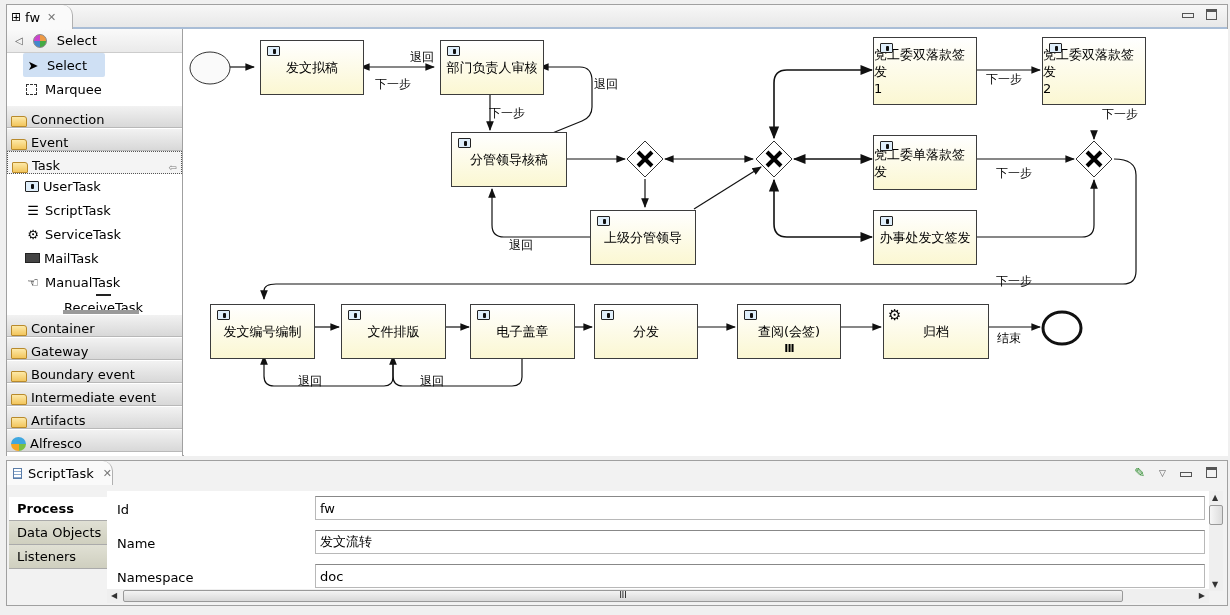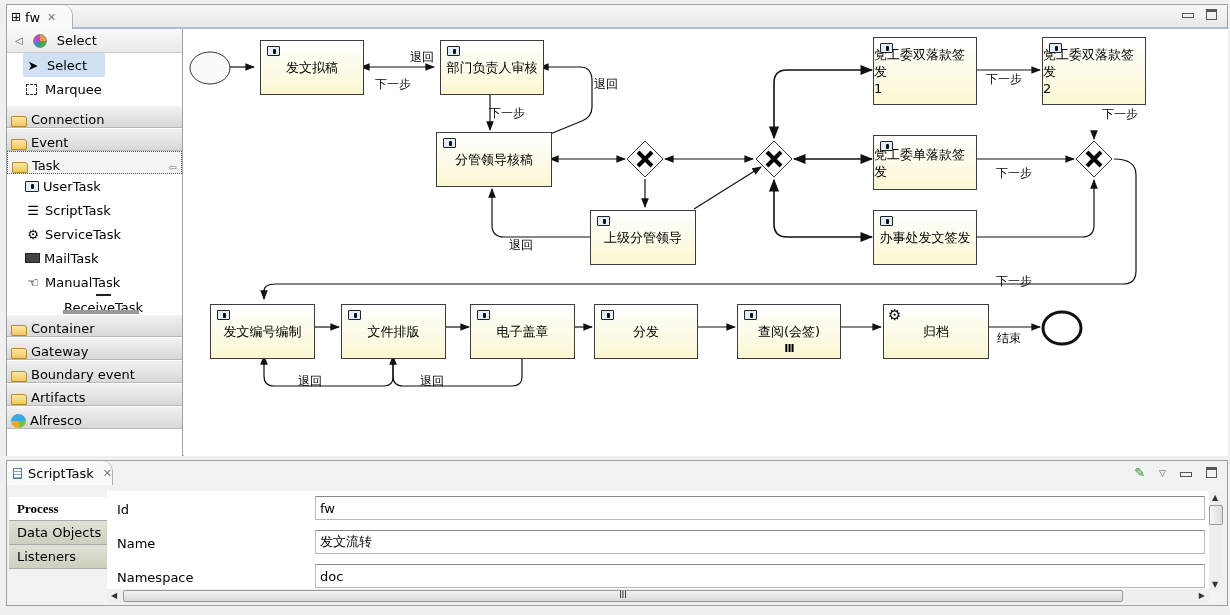--- a/index.html
+++ b/index.html
@@ -37,21 +37,21 @@
   .flow-label { position: absolute; font-size: 12px; white-space: nowrap; }
 
   .props { position: absolute; left: 6px; top: 460px; width: 1222px; height: 146px; border: 1px solid #a0a0a0; background: #f2f2f2; }
   .props-tab { position: absolute; left: 0; top: 0; height: 24px; width: 106px; background: #fafafa; border-radius: 0 10px 0 0; border-right: 1px solid #b0b0b0; display: flex; align-items: center; padding-left: 6px; gap: 6px; font-size: 13px; }
   .prop-ico { width: 13px; height: 11px; border: 1px solid #5a7ca8; background: repeating-linear-gradient(#fff 0 2px, #8aa8cc 2px 3px); }
   .props-btns { position: absolute; right: 10px; top: 4px; display: flex; gap: 14px; align-items: center; }
   .pin-ico { color: #2b8a2b; font-size: 13px; }
   .tri-btn { font-size: 9px; color: #555; }
   .sec-tabs { position: absolute; left: 2px; top: 36px; width: 98px; }
   .sec-tab { height: 24px; display: flex; align-items: center; padding-left: 8px; font-size: 13px; background: linear-gradient(#e0e0d4, #cfcfbf); border-bottom: 1px solid #aaa; }
-  .sec-tab.active { background: #fff; font-weight: bold; font-family: Liberation Serif, serif; }
+  .sec-tab.active { background: #fff; font-weight: bold; }
   .prop-area { position: absolute; left: 100px; top: 30px; width: 1102px; height: 100px; background: #fff; }
   .prop-row { position: absolute; left: 0; width: 1100px; height: 30px; }
   .prop-label { position: absolute; left: 10px; top: 8px; font-size: 13px; }
   .prop-input { position: absolute; left: 208px; top: 2px; width: 890px; height: 24px; border: 1px solid #b8b8b8; border-top-color: #888; padding: 3px 4px; font-size: 13px; font-family: "DejaVu Sans", sans-serif; background: #fff; }
   .vscroll { position: absolute; right: 4px; top: 30px; width: 14px; height: 100px; background: #efefef; }
   .vscroll .thumb { position: absolute; left: 0; top: 14px; width: 14px; height: 20px; border: 1px solid #999; background: linear-gradient(90deg, #f6f6f6, #dcdcdc); border-radius: 2px; }
   .hscroll { position: absolute; left: 100px; top: 128px; width: 1102px; height: 14px; background: #efefef; }
   .hscroll .thumb { position: absolute; left: 16px; top: 1px; width: 1000px; height: 12px; border: 1px solid #999; background: linear-gradient(#f4f4f4, #d8d8d8); border-radius: 2px; font-size: 8px; text-align: center; line-height: 10px; }
   .arr { position: absolute; font-size: 8px; color: #333; }
 </style>
@@ -129,20 +129,24 @@
         <span class="folder"></span>
         <span>Container</span>
       </div>
     <div class="drawer">
         <span class="folder"></span>
         <span>Gateway</span>
       </div>
     <div class="drawer">
         <span class="folder"></span>
         <span>Boundary event</span>
+      </div>
+    <div class="drawer">
+        <span class="folder"></span>
+        <span>Intermediate event</span>
       </div>
     <div class="drawer">
         <span class="folder"></span>
         <span>Artifacts</span>
       </div>
     <div class="drawer">
         <span class="alf-ico"></span>
         <span>Alfresco</span>
       </div>
   </div>
@@ -221,21 +225,21 @@
     </svg>
 
     <div class="task" style="left:76px;top:11px;width:104px;height:55px;">
         <span class="usr-ico"></span>
         <span>发文拟稿</span>
       </div>
     <div class="task" style="left:256px;top:11px;width:104px;height:55px;">
         <span class="usr-ico"></span>
         <span>部门负责人审核</span>
       </div>
-    <div class="task" style="left:252px;top:103px;width:116px;height:55px;">
+    <div class="task" style="left:267px;top:103px;width:116px;height:55px;">
         <span class="usr-ico"></span>
         <span>分管领导核稿</span>
       </div>
     <div class="task" style="left:406px;top:181px;width:106px;height:55px;">
         <span class="usr-ico"></span>
         <span>上级分管领导</span>
       </div>
     <div class="task" style="left:689px;top:8px;width:104px;height:68px;white-space:pre-line;"><span class="usr-ico"></span><span>党工委双落款签发
 1</span></div>
     <div class="task" style="left:858px;top:8px;width:104px;height:68px;white-space:pre-line;"><span class="usr-ico"></span><span>党工委双落款签发

